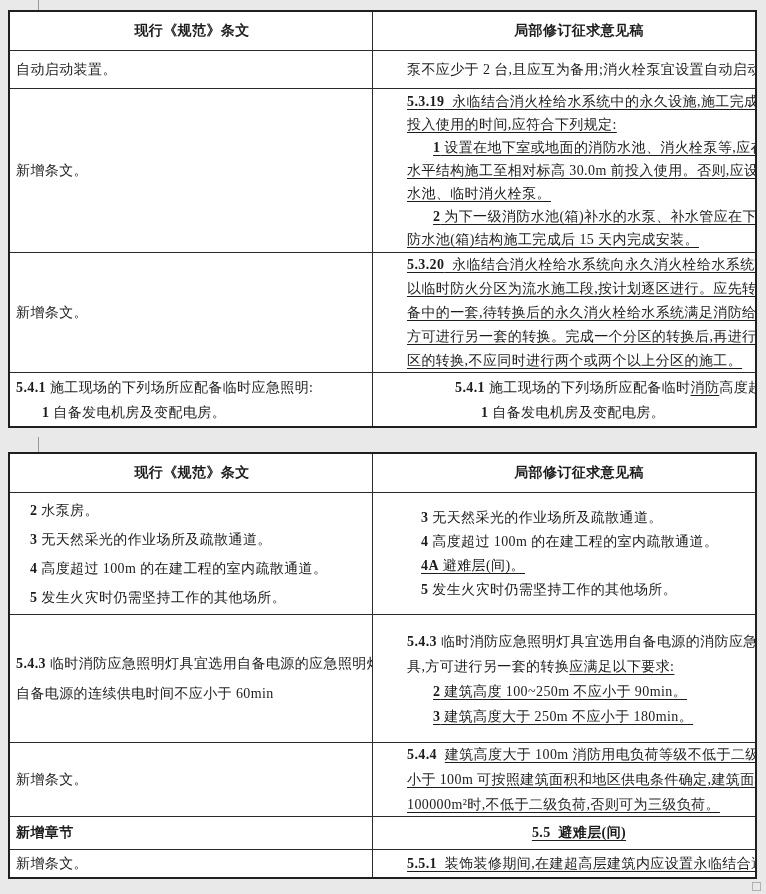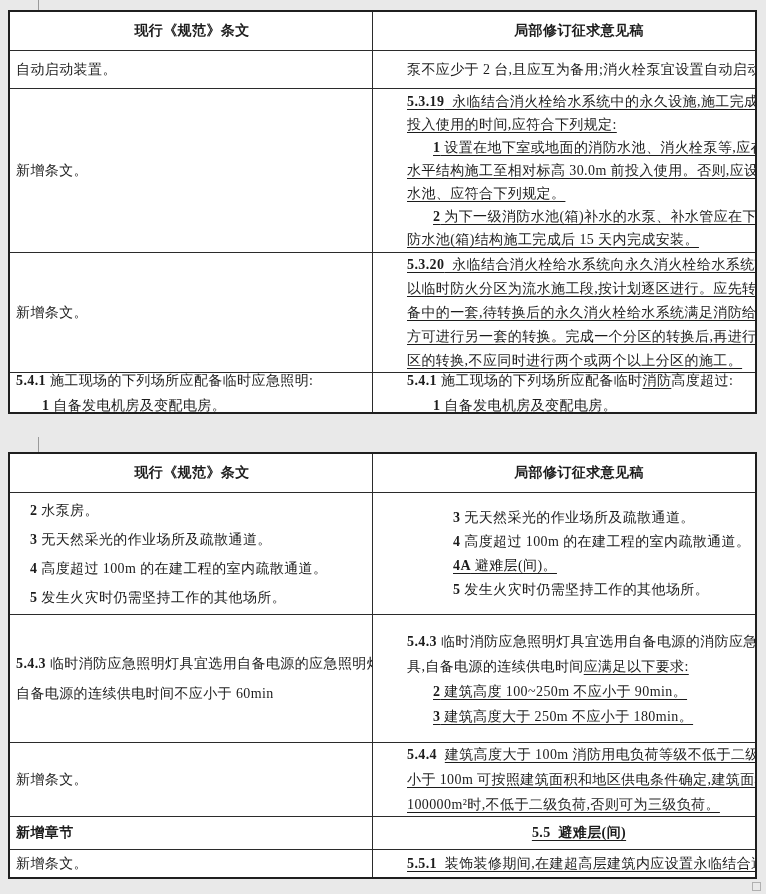--- a/index.html
+++ b/index.html
@@ -52,79 +52,79 @@
     </div>
     <div class="row" style="height: 164px;">
       <div class="cell l">
         <div class="line"><span class="seg">新增条文。</span></div>
       </div>
       <div class="cell r">
         <div class="line" style="line-height: 23px;"><span class="seg b u">5.3.19</span><span class="seg u">  永临结合消火栓给水系统中的永久设施,施工完成并能临时</span></div>
         <div class="line" style="line-height: 23px;"><span class="seg u">投入使用的时间,应符合下列规定:</span></div>
         <div class="line" style="line-height: 23px; padding-left: 26px;"><span class="seg b u">1</span><span class="seg u"> 设置在地下室或地面的消防水池、消火栓泵等,应在核心筒</span></div>
         <div class="line" style="line-height: 23px;"><span class="seg u">水平结构施工至相对标高 30.0m 前投入使用。否则,应设置临时蓄</span></div>
-        <div class="line" style="line-height: 23px;"><span class="seg u">水池、应符合下列规定。</span></div>
+        <div class="line" style="line-height: 23px;"><span class="seg u">水池、临时消火栓泵。</span></div>
         <div class="line" style="line-height: 23px; padding-left: 26px;"><span class="seg b u">2</span><span class="seg u"> 为下一级消防水池(箱)补水的水泵、补水管应在下一级消</span></div>
         <div class="line" style="line-height: 23px;"><span class="seg u">防水池(箱)结构施工完成后 15 天内完成安装。</span></div>
       </div>
     </div>
     <div class="row" style="height: 120px;">
       <div class="cell l">
         <div class="line"><span class="seg">新增条文。</span></div>
       </div>
       <div class="cell r">
         <div class="line" style="line-height: 24px;"><span class="seg b u">5.3.20</span><span class="seg u">  永临结合消火栓给水系统向永久消火栓给水系统转换时,应</span></div>
         <div class="line" style="line-height: 24px;"><span class="seg u">以临时防火分区为流水施工段,按计划逐区进行。应先转换一用一</span></div>
         <div class="line" style="line-height: 24px;"><span class="seg u">备中的一套,待转换后的永久消火栓给水系统满足消防给水要求时,</span></div>
         <div class="line" style="line-height: 24px;"><span class="seg u">方可进行另一套的转换。完成一个分区的转换后,再进行下一个分</span></div>
         <div class="line" style="line-height: 24px;"><span class="seg u">区的转换,不应同时进行两个或两个以上分区的施工。</span></div>
       </div>
     </div>
-    <div class="row" style="height: 40px;">
+    <div class="row" style="height: 54px; gap: 48px;">
       <div class="cell l">
         <div class="line" style="line-height: 25px;"><span class="seg b">5.4.1</span><span class="seg"> 施工现场的下列场所应配备临时应急照明:</span></div>
         <div class="line" style="line-height: 25px; padding-left: 26px;"><span class="seg b">1</span><span class="seg"> 自备发电机房及变配电房。</span></div>
       </div>
       <div class="cell r">
         <div class="line" style="line-height: 25px;"><span class="seg b">5.4.1</span><span class="seg"> 施工现场的下列场所应配备临时</span><span class="seg u">消防</span><span class="seg">高度超过:</span></div>
         <div class="line" style="line-height: 25px; padding-left: 26px;"><span class="seg b">1</span><span class="seg"> 自备发电机房及变配电房。</span></div>
       </div>
     </div>
   </div>
 <div class="tbl" id="tbl1" style="top: 452px;">
     <div class="row hrow" style="height: 38px;">
       <div class="cell l">
         <div class="line ctr">现行《规范》条文</div>
       </div>
       <div class="cell r">
         <div class="line ctr">局部修订征求意见稿</div>
       </div>
     </div>
-    <div class="row" style="height: 122px; gap: 32px;">
+    <div class="row" style="height: 122px;">
       <div class="cell l">
         <div class="line" style="line-height: 29px; padding-left: 14px;"><span class="seg b">2</span><span class="seg"> 水泵房。</span></div>
         <div class="line" style="line-height: 29px; padding-left: 14px;"><span class="seg b">3</span><span class="seg"> 无天然采光的作业场所及疏散通道。</span></div>
         <div class="line" style="line-height: 29px; padding-left: 14px;"><span class="seg b">4</span><span class="seg"> 高度超过 100m 的在建工程的室内疏散通道。</span></div>
         <div class="line" style="line-height: 29px; padding-left: 14px;"><span class="seg b">5</span><span class="seg"> 发生火灾时仍需坚持工作的其他场所。</span></div>
       </div>
       <div class="cell r">
         <div class="line" style="line-height: 24px; padding-left: 14px;"><span class="seg b">3</span><span class="seg"> 无天然采光的作业场所及疏散通道。</span></div>
         <div class="line" style="line-height: 24px; padding-left: 14px;"><span class="seg b">4</span><span class="seg"> 高度超过 100m 的在建工程的室内疏散通道。</span></div>
         <div class="line" style="line-height: 24px; padding-left: 14px;"><span class="seg b u">4A</span><span class="seg u"> 避难层(间)。</span></div>
         <div class="line" style="line-height: 24px; padding-left: 14px;"><span class="seg b">5</span><span class="seg"> 发生火灾时仍需坚持工作的其他场所。</span></div>
       </div>
     </div>
     <div class="row" style="height: 128px;">
       <div class="cell l">
         <div class="line" style="line-height: 30px;"><span class="seg b">5.4.3</span><span class="seg"> 临时消防应急照明灯具宜选用自备电源的应急照明灯具,</span></div>
         <div class="line" style="line-height: 30px;"><span class="seg">自备电源的连续供电时间不应小于 60min</span></div>
       </div>
       <div class="cell r">
         <div class="line" style="line-height: 25px;"><span class="seg b">5.4.3</span><span class="seg"> 临时消防应急照明灯具宜选用自备电源的消防应急照明灯</span></div>
-        <div class="line" style="line-height: 25px;"><span class="seg">具,自备电源的连续供电时间</span><span class="seg u">应满足以下要求:</span></div>
+        <div class="line" style="line-height: 25px;"><span class="seg">具,方可进行另一套的转换</span><span class="seg u">应满足以下要求:</span></div>
         <div class="line" style="line-height: 25px; padding-left: 26px;"><span class="seg b u">2</span><span class="seg u"> 建筑高度 100~250m 不应小于 90min。</span></div>
         <div class="line" style="line-height: 25px; padding-left: 26px;"><span class="seg b u">3</span><span class="seg u"> 建筑高度大于 250m 不应小于 180min。</span></div>
       </div>
     </div>
     <div class="row" style="height: 74px;">
       <div class="cell l">
         <div class="line"><span class="seg">新增条文。</span></div>
       </div>
       <div class="cell r">
         <div class="line" style="line-height: 25px;"><span class="seg b">5.4.4</span><span class="seg">  </span><span class="seg u">建筑高度大于 100m 消防用电负荷等级不低于二级;建筑高度</span></div>

